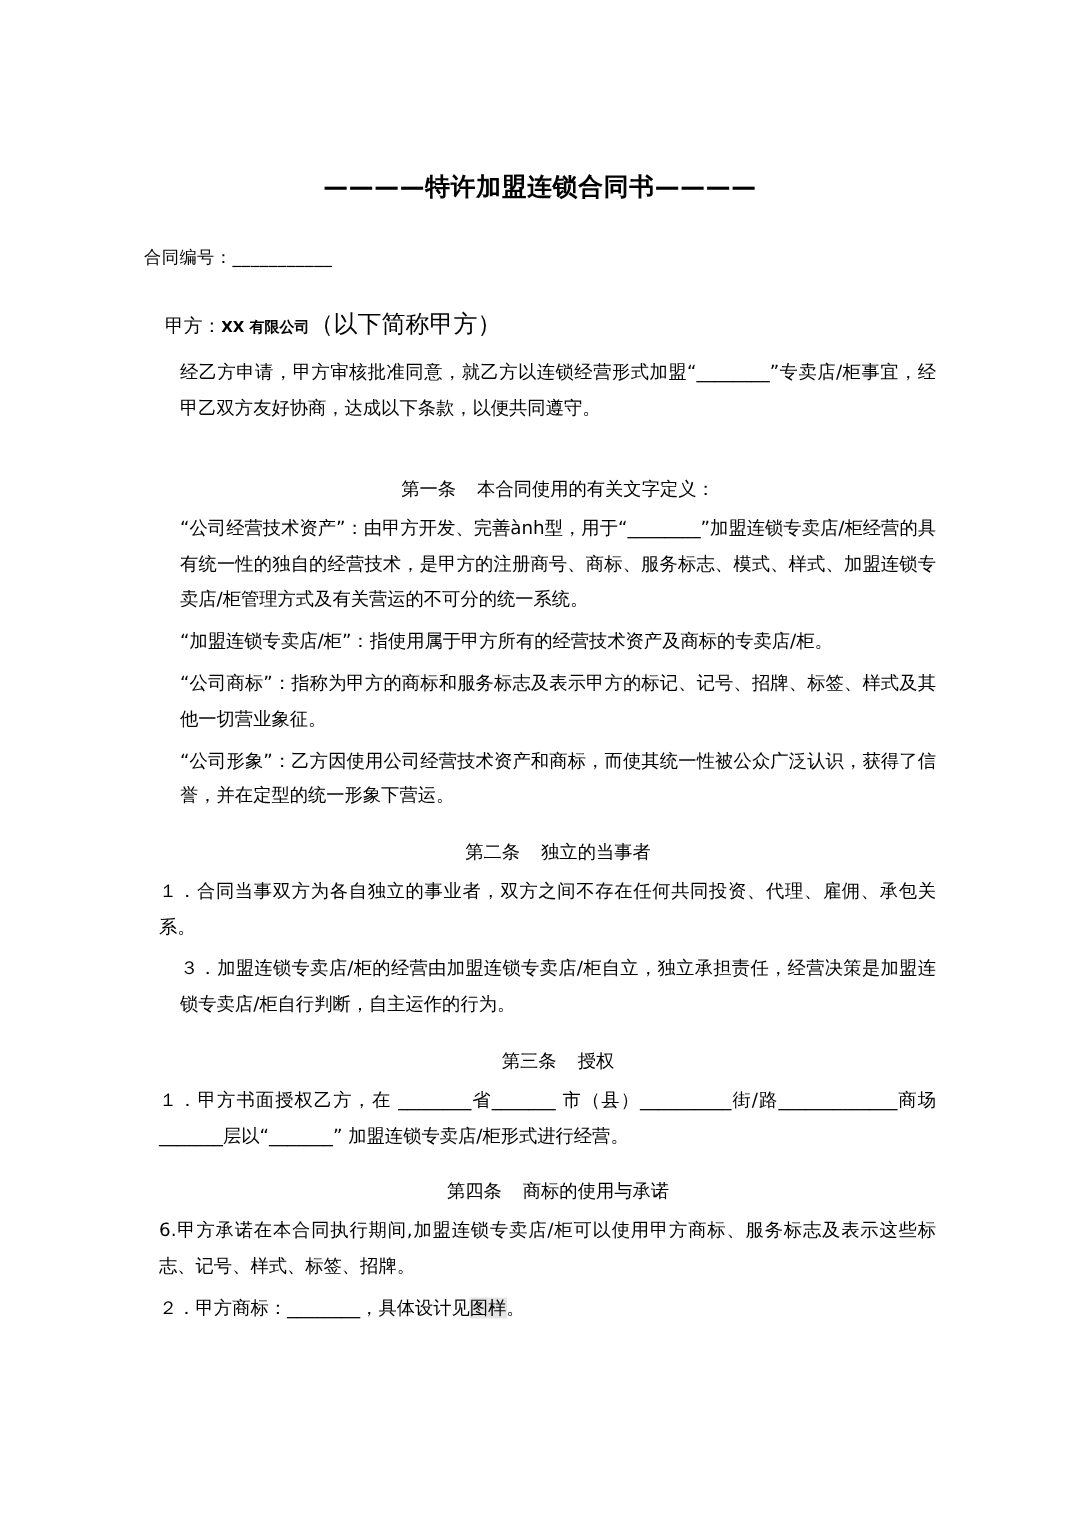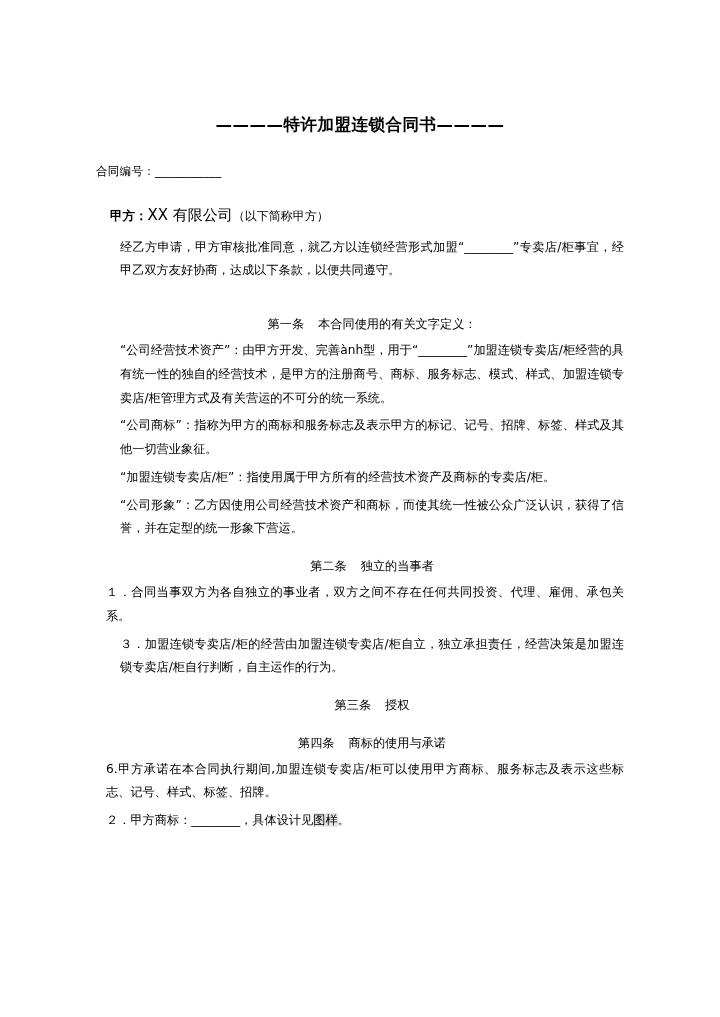--- a/index.html
+++ b/index.html
@@ -42,28 +42,28 @@
     margin: 0 6px 22px 0;
     letter-spacing: 0.3px;
   }
   .party-line {
     font-size: 12.5px;
     margin: 0 0 6px 0;
     padding-left: 14px;
     line-height: 1.9;
   }
   .party-line .label {
-    font-weight: bold;
+    font-weight: normal;
   }
   .party-line .company {
-    font-weight: normal;
-    font-size: 15px;
+    font-weight: bold;
+    font-size: 10px;
   }
   .party-line .note {
-    font-size: 12px;
+    font-size: 16px;
     font-weight: normal;
   }
   .party-line.second {
     margin-bottom: 18px;
   }
   .party-line.second .spacer {
     display: inline-block;
     width: 170px;
   }
   p.para {
@@ -109,33 +109,34 @@
 
 
     <p class="para indent1">经乙方申请，甲方审核批准同意，就乙方以连锁经营形式加盟“________”专卖店/柜事宜，经甲乙双方友好协商，达成以下条款，以便共同遵守。</p>
 
     <div class="block-gap"></div>
 
     <div class="section-head">
       <span>第一条</span><span class="gap"></span><span>本合同使用的有关文字定义：</span>
     </div>
     <p class="para indent-quote">“公司经营技术资产”：由甲方开发、完善ành型，用于“________”加盟连锁专卖店/柜经营的具有统一性的独自的经营技术，是甲方的注册商号、商标、服务标志、模式、样式、加盟连锁专卖店/柜管理方式及有关营运的不可分的统一系统。</p>
+    <p class="para indent-quote">“加盟连锁专卖店/柜”：指使用属于甲方所有的经营技术资产及商标的专卖店/柜。</p>
     <p class="para indent-quote">“公司商标”：指称为甲方的商标和服务标志及表示甲方的标记、记号、招牌、标签、样式及其他一切营业象征。</p>
-    <p class="para indent-quote">“加盟连锁专卖店/柜”：指使用属于甲方所有的经营技术资产及商标的专卖店/柜。</p>
     <p class="para indent-quote">“公司形象”：乙方因使用公司经营技术资产和商标，而使其统一性被公众广泛认识，获得了信誉，并在定型的统一形象下营运。</p>
 
     <div class="section-head">
       <span>第二条</span><span class="gap"></span><span>独立的当事者</span>
     </div>
     <p class="para indent-num">１．合同当事双方为各自独立的事业者，双方之间不存在任何共同投资、代理、雇佣、承包关系。</p>
     <p class="para indent-num2">３．加盟连锁专卖店/柜的经营由加盟连锁专卖店/柜自立，独立承担责任，经营决策是加盟连锁专卖店/柜自行判断，自主运作的行为。</p>
 
     <div class="section-head">
       <span>第三条</span><span class="gap"></span><span>授权</span>
     </div>
+    <p class="para indent-num">１．甲方书面授权乙方，在 ________省_______ 市（县）__________街/路_____________商场_______层以“_______” 加盟连锁专卖店/柜形式进行经营。</p>
 
     <div class="section-head">
       <span>第四条</span><span class="gap"></span><span>商标的使用与承诺</span>
     </div>
     <p class="para indent-num">6.甲方承诺在本合同执行期间,加盟连锁专卖店/柜可以使用甲方商标、服务标志及表示这些标志、记号、样式、标签、招牌。</p>
     <p class="para indent-num"><span>２．甲方商标：________，具体设计见</span><span class="highlight">图样</span><span>。</span></p>
 
   </div>
 </div>
 

